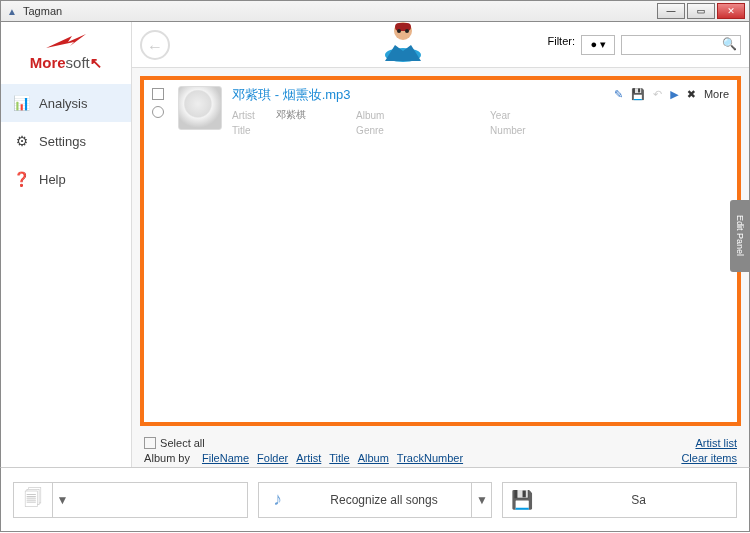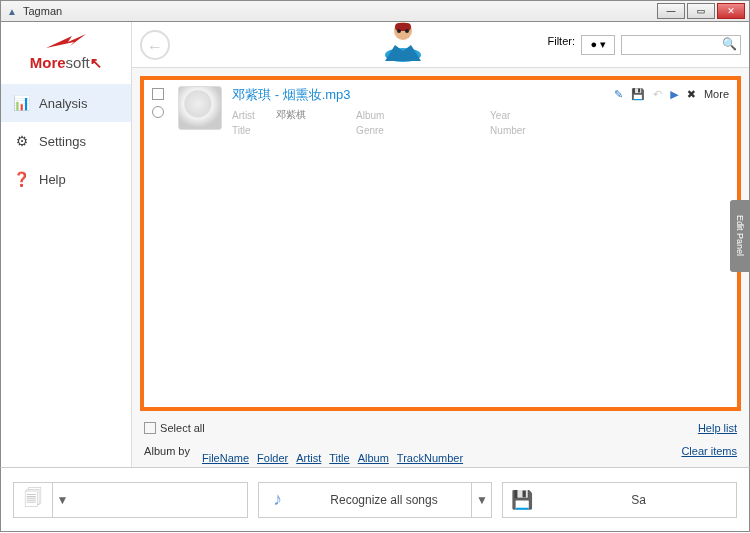--- a/index.html
+++ b/index.html
@@ -55,21 +55,21 @@
 .meta-grid .val { color: #888; }
 .row-actions { display: flex; gap: 8px; align-items: flex-start; padding-top: 2px; font-size: 11px; }
 .row-actions span { cursor: pointer; }
 .more-link { color: #333; font-size: 11px; cursor: pointer; }
 
 
 .foot1 { display: flex; align-items: center; padding: 3px 12px; font-size: 11px; color: #333; }
 .foot1 .chk { margin-right: 4px; }
 .foot1 .links { margin-left: auto; display: flex; gap: 12px; }
 .foot1 a, .sorters a { color: #0a4a8a; text-decoration: underline; cursor: pointer; }
-.sorters { display: flex; gap: 8px; margin-left: 12px; margin-top: 15px; }
+.sorters { display: flex; gap: 8px; margin-left: 12px; }
 
 
 .toolbar { height: 65px; border: 1px solid #8a8a8a; border-top: 1px solid #ccc; display: flex; align-items: center; padding: 6px 12px; gap: 10px; background: #fff; }
 .tbtn { flex: 1; height: 36px; border: 1px solid #ccc; display: flex; align-items: center; background: #fff; font-size: 12px; cursor: pointer; }
 .tbtn .ticon { width: 38px; display: flex; align-items: center; justify-content: center; font-size: 18px; color: #6aa0d8; }
 .tbtn .tlabel { flex: 1; text-align: center; color: #444; }
 .tbtn .tdrop { width: 20px; border-left: 1px solid #ccc; display: flex; align-items: center; justify-content: center; color: #666; align-self: stretch; }
 
 
 .edit-panel { position: absolute; right: 0; top: 200px; width: 20px; height: 72px; background: #888; color: #fff; font-size: 9px; display: flex; align-items: center; justify-content: center; writing-mode: vertical-rl; border-radius: 3px 0 0 3px; cursor: pointer; }
@@ -166,21 +166,21 @@
           <span style="color:#333">✖</span>
           <span class="more-link">More</span>
         </div>
       </div>
     </div>
 
     <div class="foot1">
       <div class="chk"></div>
       <span>Select all</span>
       <div class="links">
-        <a>Help list</a>
+        <a>Artist list</a>
       </div>
     </div>
     <div class="foot1" style="padding-top:0">
       <span>Album by</span>
       <div class="sorters">
         <a>FileName</a>
         <a>Folder</a>
         <a>Artist</a>
         <a>Title</a>
         <a>Album</a>

